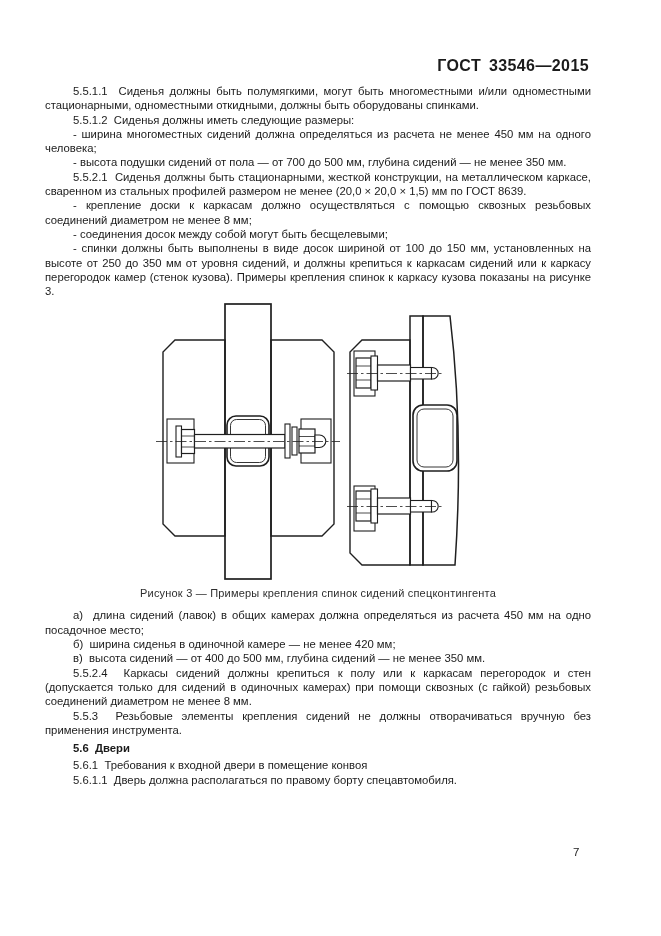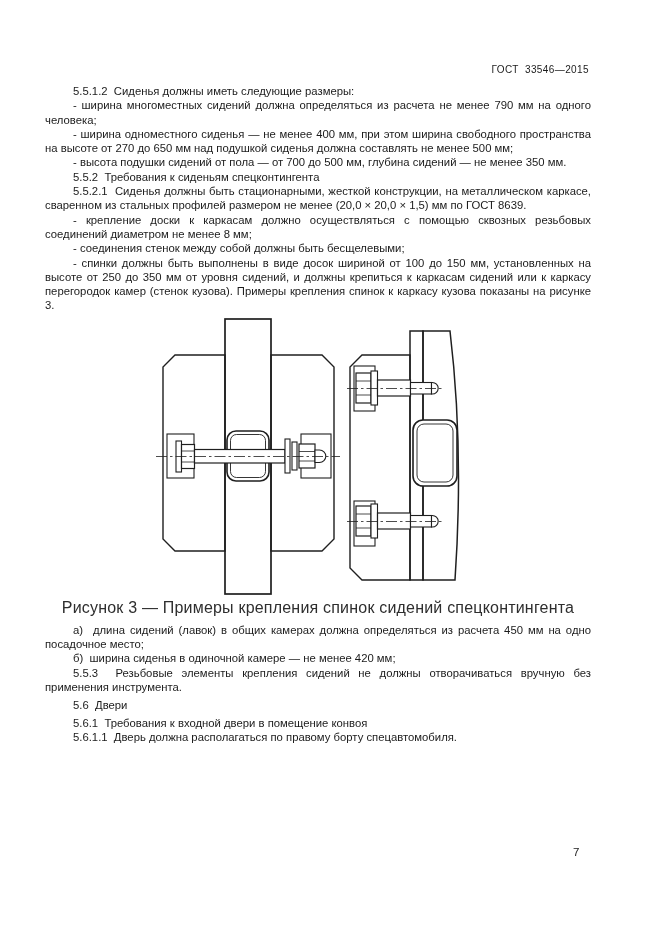--- a/index.html
+++ b/index.html
@@ -3,54 +3,53 @@
 <meta charset="utf-8">
 <style>
   html,body{margin:0;padding:0;}
   body{
     width:661px;height:936px;background:#ffffff;position:relative;
     font-family:"Liberation Sans", sans-serif;color:#1b1b1b;overflow:hidden;
   }
   .page{position:absolute;inset:0;background:#fff;}
   .doc-header{
     position:absolute;top:57px;right:72px;
-    font-size:10px;font-weight:normal;letter-spacing:0.4px;word-spacing:3px;margin-top:7px;
+    font-size:16px;font-weight:bold;letter-spacing:0.4px;word-spacing:3px;
   }
   .content{
     position:absolute;top:84px;left:45px;width:546px;
     font-size:11.3px;line-height:14.3px;text-align:justify;
   }
   p.para{margin:0;text-indent:28px;}
-  p.bold{font-weight:normal;margin:4px 0 3px;}
+  p.bold{font-weight:bold;margin:4px 0 3px;}
   .figure-block{margin:4px 0 2px;}
   .figure-canvas{margin-left:93px;display:block;}
   .fig-caption{
-    text-align:center;font-size:16px;color:#2e2e2e;
+    text-align:center;font-size:11px;color:#2e2e2e;
     margin:7px 0 9px;text-indent:0;line-height:12px;letter-spacing:0.2px;
   }
   .page-number{position:absolute;top:846px;left:573px;font-size:11.5px;}
   svg .ln{stroke:#1f1f1f;fill:none;}
   svg .white{fill:#ffffff;stroke:#1f1f1f;}
 </style>
 </head>
 <body>
 
 <div class="page">
 
   <div class="doc-header">ГОСТ  33546—2015</div>
 
   <div class="content">
+    <p class="para">5.5.1.1&nbsp; Сиденья должны быть полумягкими, могут быть многоместными и/или одноместными стационарными, одноместными откидными, должны быть оборудованы спинками.</p>
     <p class="para">5.5.1.2&nbsp; Сиденья должны иметь следующие размеры:</p>
-    <p class="para">- ширина многоместных сидений должна определяться из расчета не менее 790 мм на одного человека;</p>
-    <p class="para">- ширина одноместного сиденья — не менее 400 мм, при этом ширина свободного пространства на высоте от 270 до 650 мм над подушкой сиденья должна составлять не менее 500 мм;</p>
+    <p class="para">- ширина многоместных сидений должна определяться из расчета не менее 450 мм на одного человека;</p>
     <p class="para">- высота подушки сидений от пола — от 700 до 500 мм, глубина сидений — не менее 350 мм.</p>
-    <p class="para">5.5.2&nbsp; Требования к сиденьям спецконтингента</p>
     <p class="para">5.5.2.1&nbsp; Сиденья должны быть стационарными, жесткой конструкции, на металлическом каркасе, сваренном из стальных профилей размером не менее (20,0 × 20,0 × 1,5) мм по ГОСТ 8639.</p>
     <p class="para">- крепление доски к каркасам должно осуществляться с помощью сквозных резьбовых соединений диаметром не менее 8 мм;</p>
-    <p class="para">- соединения стенок между собой должны быть бесщелевыми;</p>
+    <p class="para">- соединения досок между собой могут быть бесщелевыми;</p>
     <p class="para">- спинки должны быть выполнены в виде досок шириной от 100 до 150 мм, установленных на высоте от 250 до 350 мм от уровня сидений, и должны крепиться к каркасам сидений или к каркасу перегородок камер (стенок кузова). Примеры крепления спинок к каркасу кузова показаны на рисунке 3.</p>
 
     <div class="figure-block">
       <svg class="figure-canvas" width="425" height="278" viewBox="140 349 425 278">
         <defs>
           <pattern id="wood" width="76" height="8.5" patternUnits="userSpaceOnUse">
             <path d="M-4,9.3 Q38,-5.5 80,9.3" fill="none" stroke="#2c2c2c" stroke-width="0.55"></path>
           </pattern>
           <pattern id="xh" width="23" height="23" patternUnits="userSpaceOnUse">
             <path d="M0,0 L23,23 M23,0 L0,23" fill="none" stroke="#2c2c2c" stroke-width="0.6"></path>
@@ -115,20 +114,22 @@
           <rect x="412.5" y="547.5" width="21" height="11.5" class="white" stroke-width="1.1"></rect>
           <path d="M433.5,547.5 h0.8 a5.9,5.75 0 0 1 0,11.5 h-0.8 z" class="white" stroke-width="1.1"></path>
           <line x1="349" y1="553.5" x2="446" y2="553.5" class="ln" stroke-width="0.8" stroke-dasharray="11 3 2.5 3"></line>
         </g>
       </svg>
       <p class="fig-caption">Рисунок 3 — Примеры крепления спинок сидений спецконтингента</p>
     </div>
 
     <p class="para">а)&nbsp; длина сидений (лавок) в общих камерах должна определяться из расчета 450 мм на одно посадочное место;</p>
     <p class="para">б)&nbsp; ширина сиденья в одиночной камере — не менее 420 мм;</p>
+    <p class="para">в)&nbsp; высота сидений — от 400 до 500 мм, глубина сидений — не менее 350 мм.</p>
+    <p class="para">5.5.2.4&nbsp; Каркасы сидений должны крепиться к полу или к каркасам перегородок и стен (допускается только для сидений в одиночных камерах) при помощи сквозных (с гайкой) резьбовых соединений диаметром не менее 8 мм.</p>
     <p class="para">5.5.3&nbsp; Резьбовые элементы крепления сидений не должны отворачиваться вручную без применения инструмента.</p>
     <p class="para bold">5.6&nbsp; Двери</p>
     <p class="para">5.6.1&nbsp; Требования к входной двери в помещение конвоя</p>
     <p class="para">5.6.1.1&nbsp; Дверь должна располагаться по правому борту спецавтомобиля.</p>
   </div>
 
   <div class="page-number">7</div>
 </div>
 
 </body></html>

